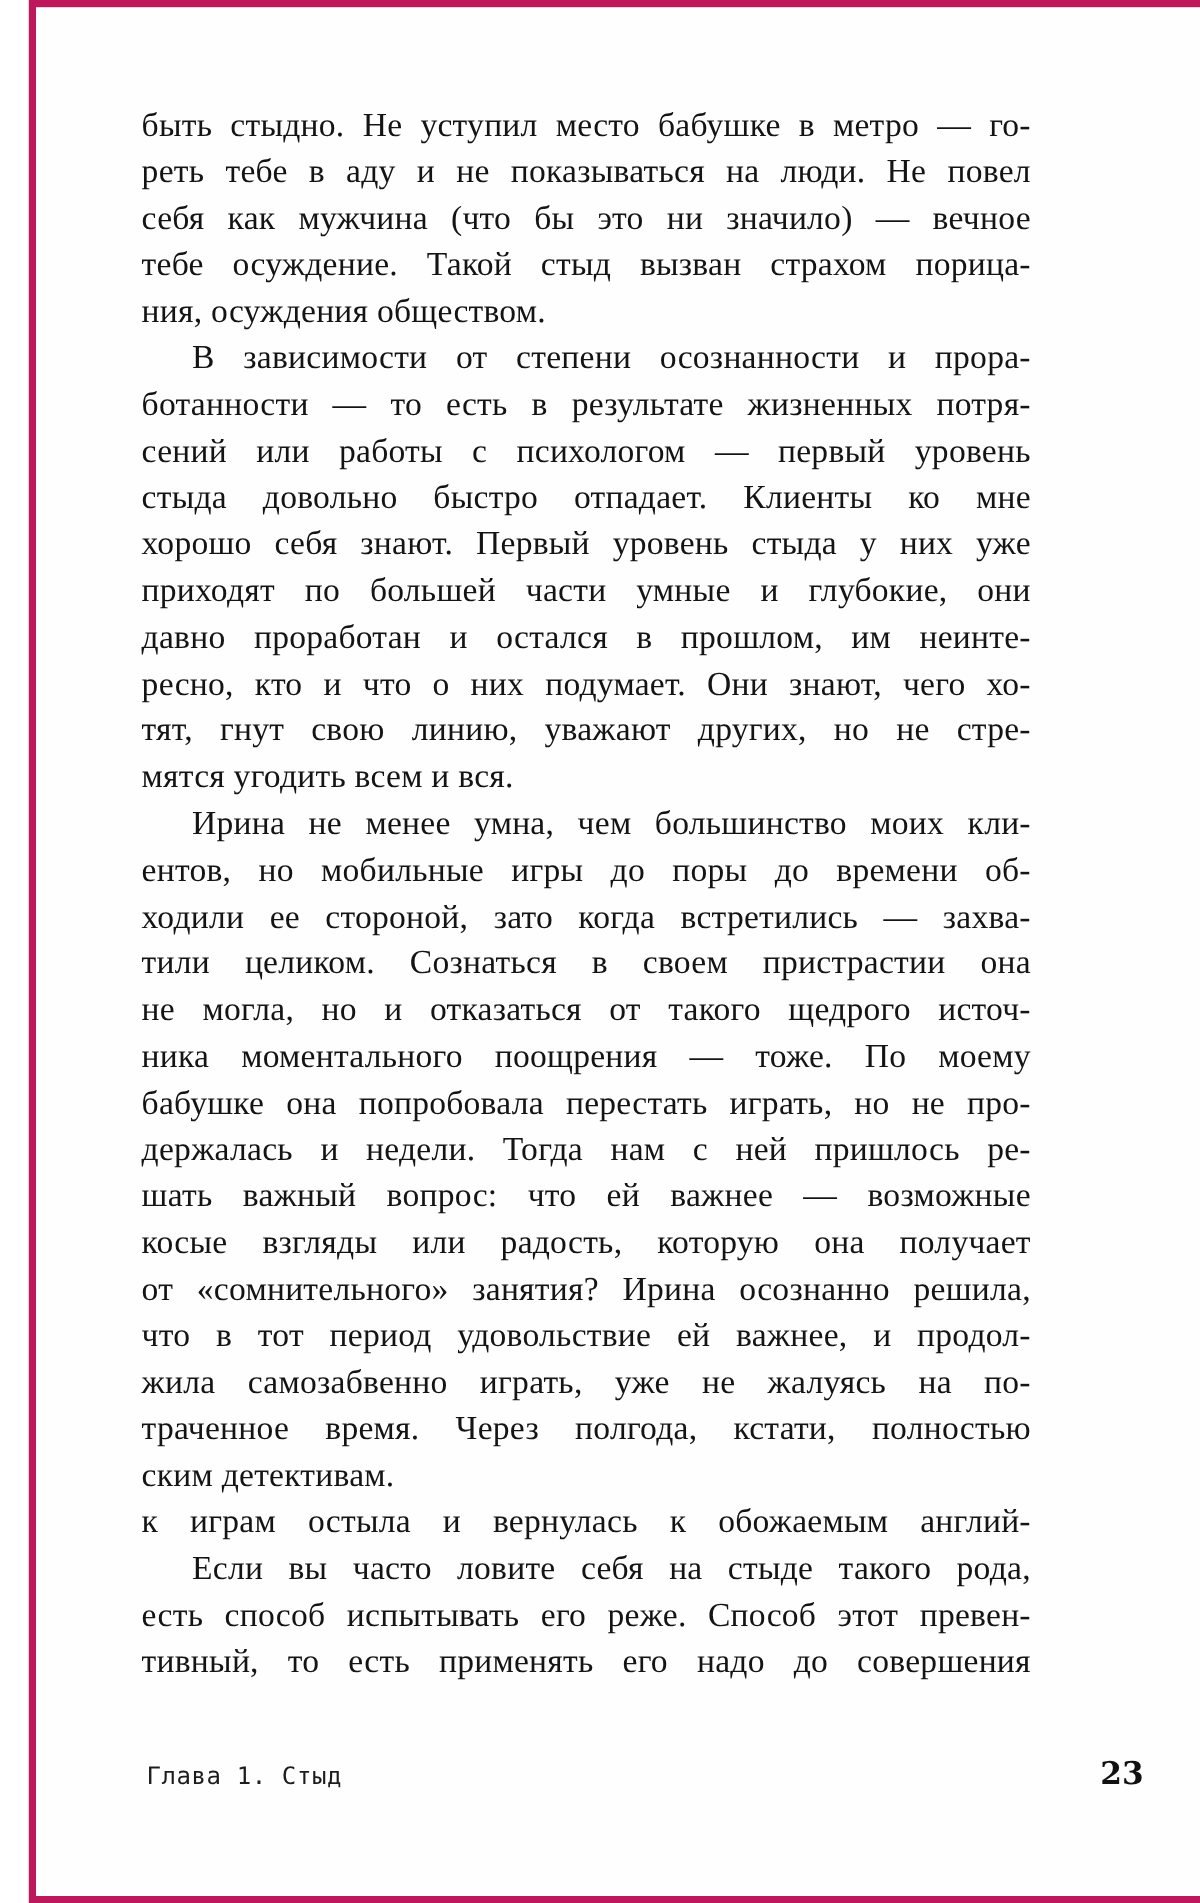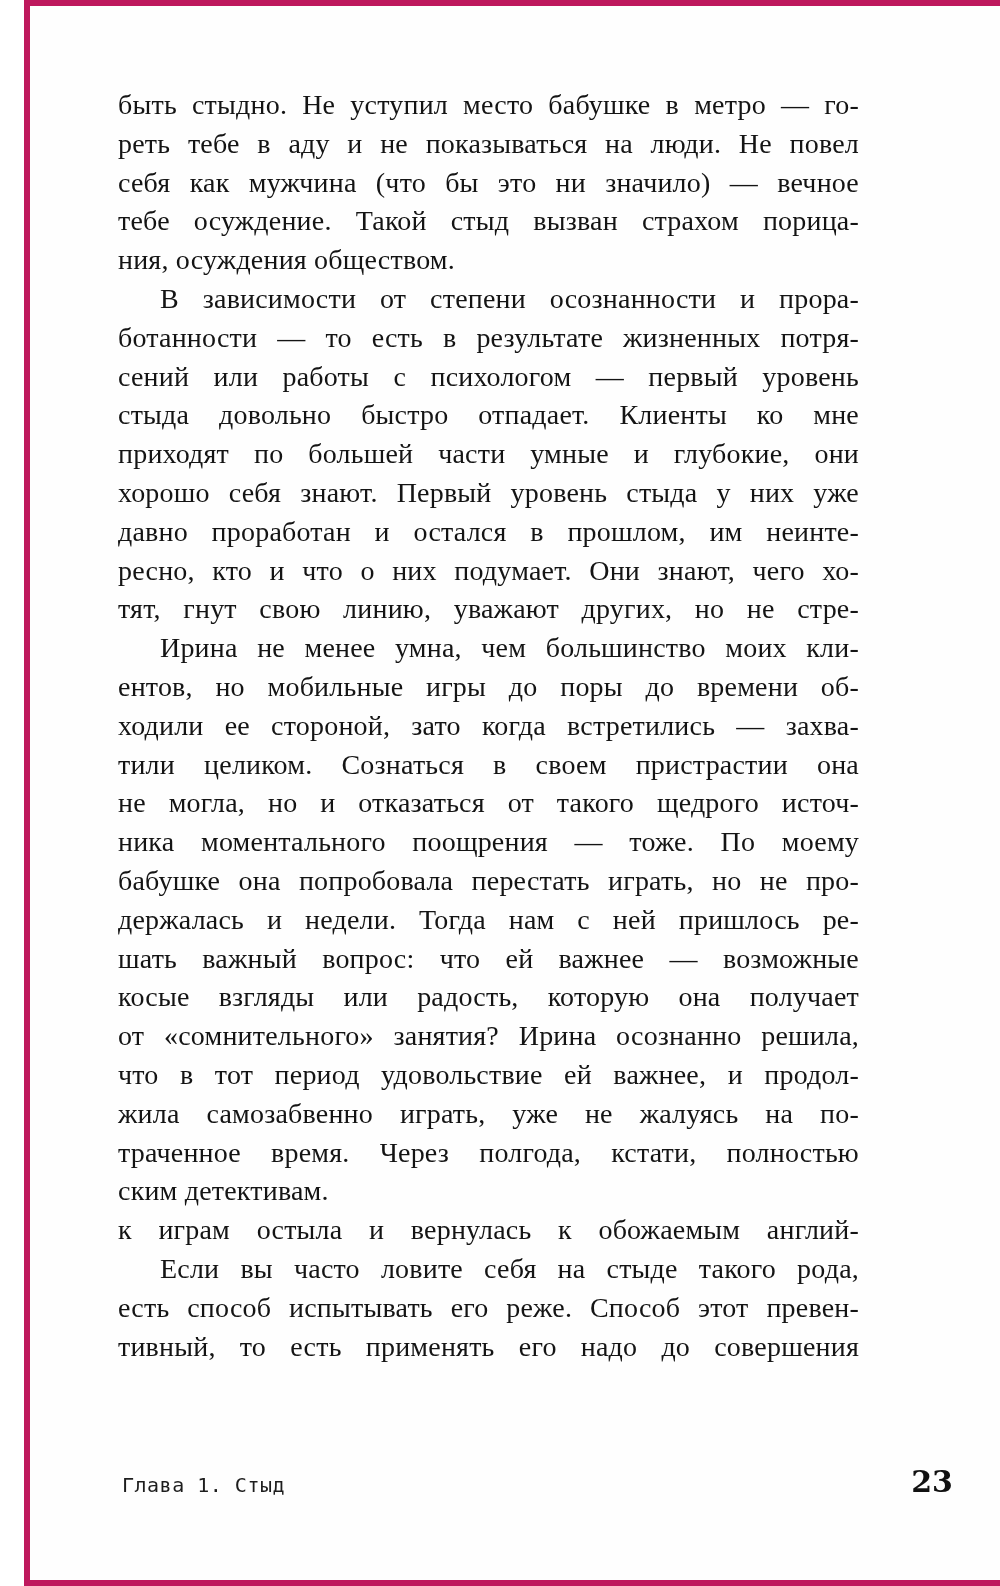--- a/index.html
+++ b/index.html
@@ -52,46 +52,47 @@
   }
   .chapter-label {
     font-family: "DejaVu Sans Mono", monospace;
     font-size: 20px;
     letter-spacing: 0.5px;
     color: #1d1d1d;
   }
   .page-number {
     font-family: "DejaVu Serif", serif;
     font-weight: bold;
-    font-size: 30px;
+    font-size: 26px;
     color: #111111;
   }
 </style>
 </head>
 <body>
 
 <div class="page">
   <div class="body-text">
       <div class="para">
         <div class="line">быть стыдно. Не уступил место бабушке в метро — го-</div>
         <div class="line">реть тебе в аду и не показываться на люди. Не повел</div>
         <div class="line">себя как мужчина (что бы это ни значило) — вечное</div>
         <div class="line">тебе осуждение. Такой стыд вызван страхом порица-</div>
         <div class="line end">ния, осуждения обществом.</div>
       </div>
       <div class="para">
         <div class="line ind">В зависимости от степени осознанности и прора-</div>
         <div class="line">ботанности — то есть в результате жизненных потря-</div>
         <div class="line">сений или работы с психологом — первый уровень</div>
         <div class="line">стыда довольно быстро отпадает. Клиенты ко мне</div>
+        <div class="line">хорошо себя знают. Первый уровень стыда у них уже</div>
         <div class="line">приходят по большей части умные и глубокие, они</div>
-        <div class="line">хорошо себя знают. Первый уровень стыда у них уже</div>
         <div class="line">давно проработан и остался в прошлом, им неинте-</div>
         <div class="line">ресно, кто и что о них подумает. Они знают, чего хо-</div>
         <div class="line">тят, гнут свою линию, уважают других, но не стре-</div>
+        <div class="line end">мятся угодить всем и вся.</div>
       </div>
       <div class="para">
         <div class="line ind">Ирина не менее умна, чем большинство моих кли-</div>
         <div class="line">ентов, но мобильные игры до поры до времени об-</div>
         <div class="line">ходили ее стороной, зато когда встретились — захва-</div>
         <div class="line">тили целиком. Сознаться в своем пристрастии она</div>
         <div class="line">не могла, но и отказаться от такого щедрого источ-</div>
         <div class="line">ника моментального поощрения — тоже. По моему</div>
         <div class="line">бабушке она попробовала перестать играть, но не про-</div>
         <div class="line">держалась и недели. Тогда нам с ней пришлось ре-</div>

